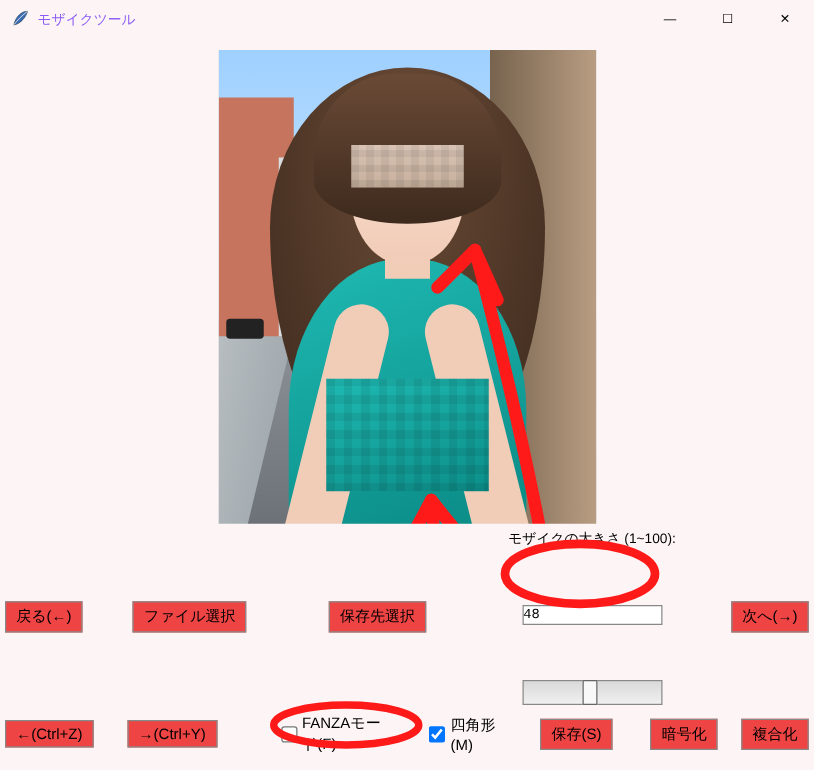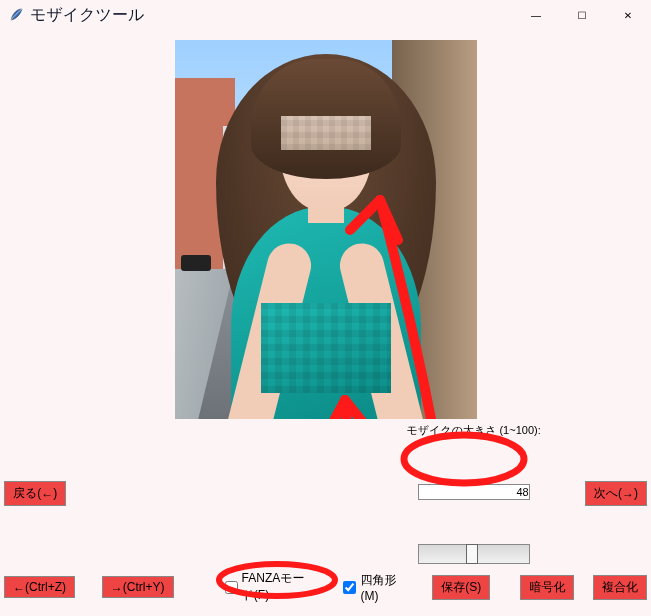--- a/index.html
+++ b/index.html
@@ -19,21 +19,21 @@
     align-items: center;
     padding: 0 0 0 8px;
     border-bottom: 0;
     position: relative;
   }
   .titlebar .app-icon {
     width: 16px; height: 16px;
     margin-right: 6px;
     display: flex; align-items:center; justify-content:center;
   }
-  .titlebar .title-text { font-size: 16px; color:#0f172a; }
+  .titlebar .title-text { font-size: 11px; color:#8b5cf6; }
   .win-controls {
     position:absolute; right:0; top:0; height:30px;
     display:flex;
   }
   .win-btn {
     width:46px; height:30px;
     display:flex; align-items:center; justify-content:center;
     font-family: "Segoe MDL2 Assets","Segoe UI Symbol",sans-serif;
     font-size:10px;
     color:#000;
@@ -124,21 +124,21 @@
     min-height:22px;
     display:inline-flex;align-items:center;justify-content:center;
   }
   .size-block{
     display:flex;flex-direction:column;align-items:center;
     font-size:11px;
     gap:44px;
   }
   .size-label{margin-bottom:2px;}
   .size-value{
-    border:1px solid #888;padding:1px 0;text-align:right;width:110px;background:#fff;
+    border:1px solid #888;padding:1px 0;text-align:left;width:110px;background:#fff;font-family:Liberation Mono, monospace;
   }
   .slider-track{
     width:110px;height:18px;background:linear-gradient(#d9d9d9,#f0f0f0);
     border:1px solid #888;position:relative;
   }
   .slider-thumb{
     position:absolute;top:-1px;width:10px;height:18px;
     border:1px solid #666;background:#f8f8f8;
   }
   .chk{display:inline-flex;align-items:center;gap:4px;font-size:12px;}
@@ -193,21 +193,23 @@
       <path d="M345 370 L330 398 M345 370 L365 395"></path>
     </g>
   </svg>
 </div>
 
 <div class="controls">
 
   <div class="row top">
     <button class="btn">戻る(←)</button>
     <div style="width:28px"></div>
+    <button class="btn">ファイル選択</button>
     <div class="spacer"></div>
+    <button class="btn">保存先選択</button>
     <div class="spacer"></div>
     <div class="size-block" style="position:relative;">
       <span class="size-label">モザイクの大きさ (1~100):</span>
       <div class="size-value">48</div>
       <div class="slider-track">
         <div class="slider-thumb" style="left: calc(47.4747% - 5px);"></div>
       </div>
 
       <svg style="position:absolute;left:-18px;top:6px;pointer-events:none" width="150" height="60">
         <ellipse cx="75" cy="30" rx="60" ry="24" stroke="#ff1a1a" stroke-width="7" fill="none"></ellipse>

